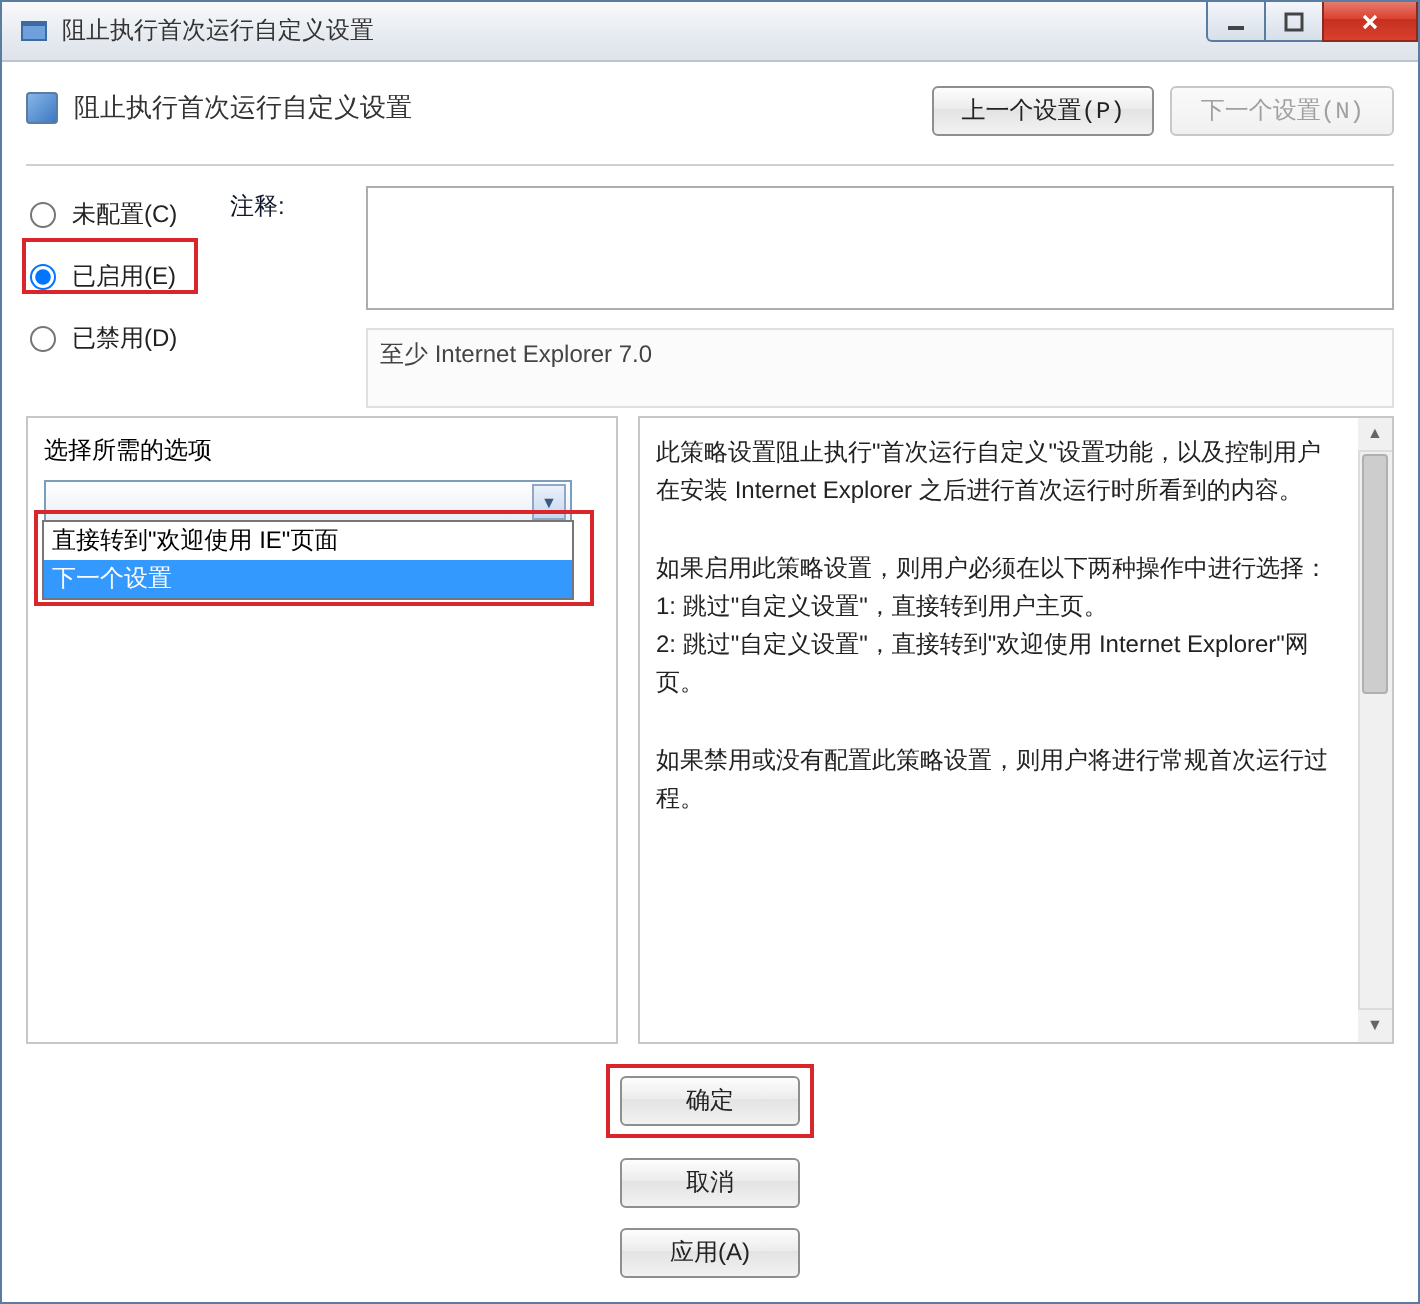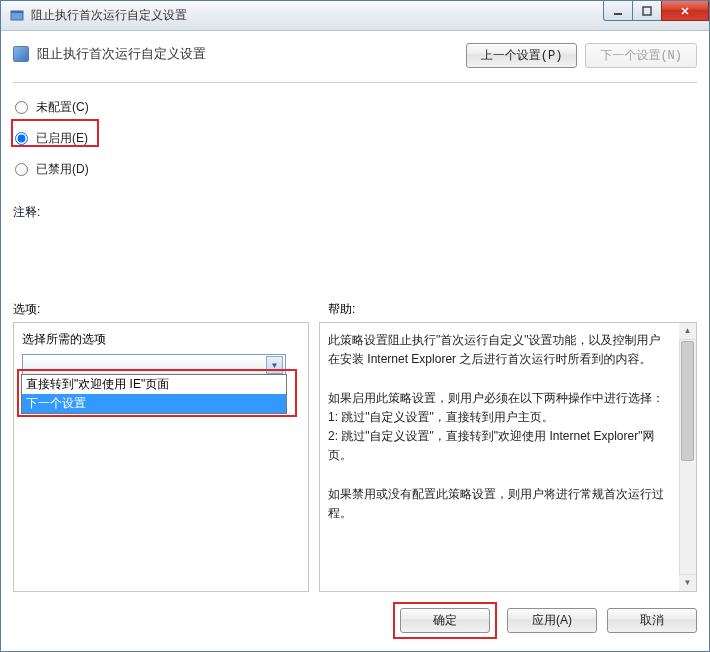--- a/index.html
+++ b/index.html
@@ -105,21 +105,20 @@
   }
   hr.sep {
     border: none;
     border-top: 1px solid #d0d0d0;
     margin: 6px 0 10px 0;
   }
   
   .form-grid {
     display: flex;
     gap: 10px;
-    flex-direction: column;
   }
   .radios {
     width: 92px;
     flex-shrink: 0;
     position: relative;
   }
   .radio-row {
     display: flex; align-items: center; gap: 4px;
     margin: 6px 0 14px 0;
     font-size: 12px;
@@ -238,20 +237,21 @@
     border:2px solid #d9262b;
     pointer-events:none;
   }
   
   .footer {
     display: flex;
     justify-content: flex-end;
     gap: 10px;
     margin-top: 10px;
     align-items: center;
+    flex-direction: column;
   }
   .footer .ok-wrap {
     border: 2px solid #d9262b;
     padding: 4px 5px;
     display: inline-flex;
   }
   .helptext { white-space: pre-wrap; }
 </style>
 </head>
 <body>
@@ -308,26 +308,26 @@
       </label>
       <label class="radio-row">
         <input type="radio" name="state" style="">
         <span>已禁用(D)</span>
       </label>
       <div class="hl-wrap"></div>
     </div>
     <div class="labels-col">
       <div class="lbl">注释:</div>
     </div>
-  </div>
-
-  <div class="labels-row">
-    <div class="left">选项:</div>
-    <div class="right">帮助:</div>
-  </div>
+    <div class="fields-col">
+      <textarea class="comment-box" style=""></textarea>
+      <div class="supported-box">至少 Internet Explorer 7.0</div>
+    </div>
+  </div>
+
 
   <div class="split">
     <div class="pane left">
       <div class="option-label">选择所需的选项</div>
       <div class="combo-wrap">
         <div class="combo">
           <div class="arrow">▼</div>
         </div>
         <div class="dropdown">
           <div class="dropdown-hl"></div>
@@ -348,16 +348,16 @@
       <div class="scroll-btn up">▲</div>
       <div class="scroll-thumb"></div>
       <div class="scroll-btn down">▼</div>
     </div>
   </div>
 
   <div class="footer">
     <span class="ok-wrap">
       <button class="win7">确定</button>
     </span>
+    <button class="win7">取消</button>
     <button class="win7">应用(A)</button>
-    <button class="win7">取消</button>
   </div>
 </div>
 
 </body></html>

